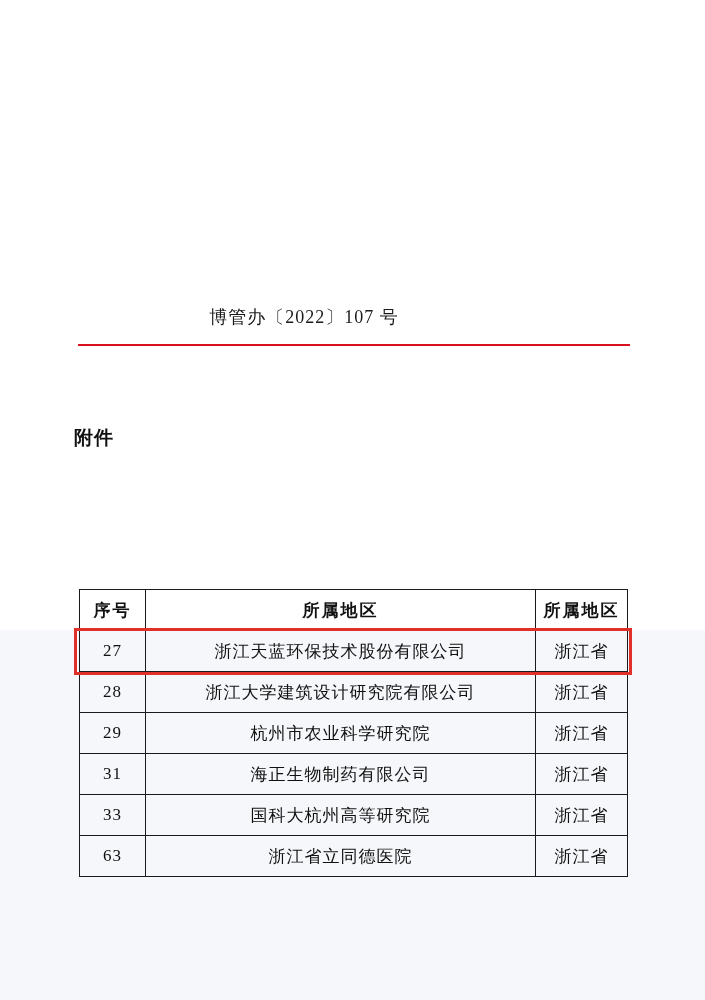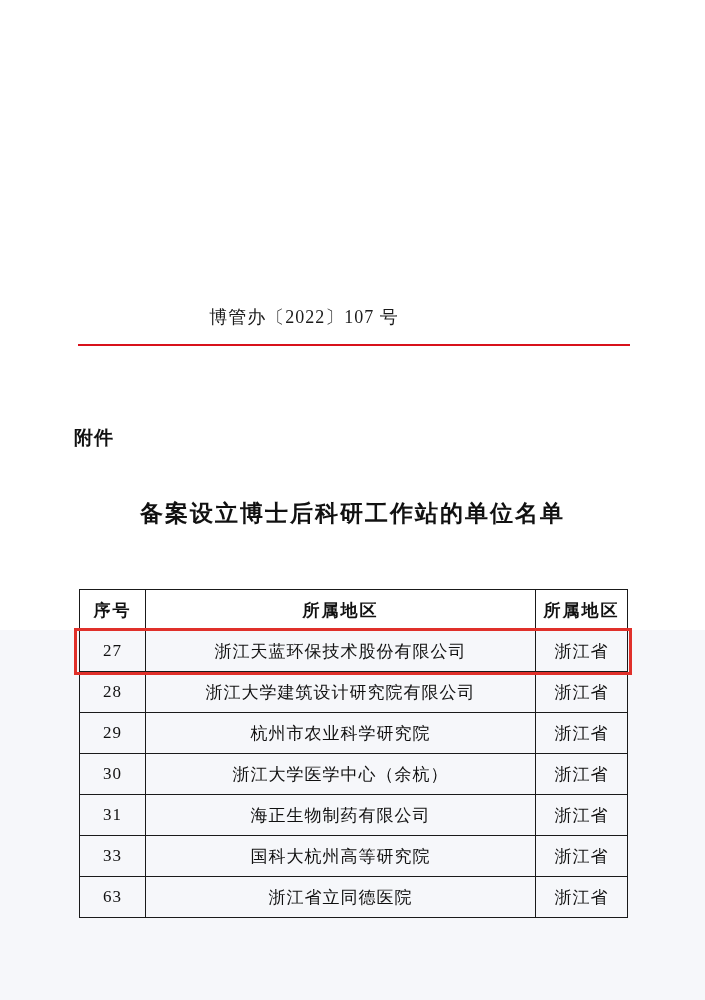--- a/index.html
+++ b/index.html
@@ -130,21 +130,20 @@
 
   <div class="scan-tint"></div>
 
 
   <div class="doc-number">博管办〔2022〕107 号</div>
 
   <div class="red-rule"></div>
 
   <div class="attachment-label">附件</div>
 
-  <div class="list-title">备案设立博士后科研工作站的单位名单</div>
 
   <table class="unit-table">
     <colgroup>
       <col class="col-no">
       <col class="col-unit">
       <col class="col-region">
     </colgroup>
     <thead>
       <tr>
         <td>序号</td>
@@ -162,25 +161,20 @@
         <td>28</td>
         <td>浙江大学建筑设计研究院有限公司</td>
         <td>浙江省</td>
       </tr>
       <tr>
         <td>29</td>
         <td>杭州市农业科学研究院</td>
         <td>浙江省</td>
       </tr>
       <tr>
-        <td>30</td>
-        <td>浙江大学医学中心（余杭）</td>
-        <td>浙江省</td>
-      </tr>
-      <tr>
         <td>31</td>
         <td>海正生物制药有限公司</td>
         <td>浙江省</td>
       </tr>
       <tr>
         <td>33</td>
         <td>国科大杭州高等研究院</td>
         <td>浙江省</td>
       </tr>
       <tr>

